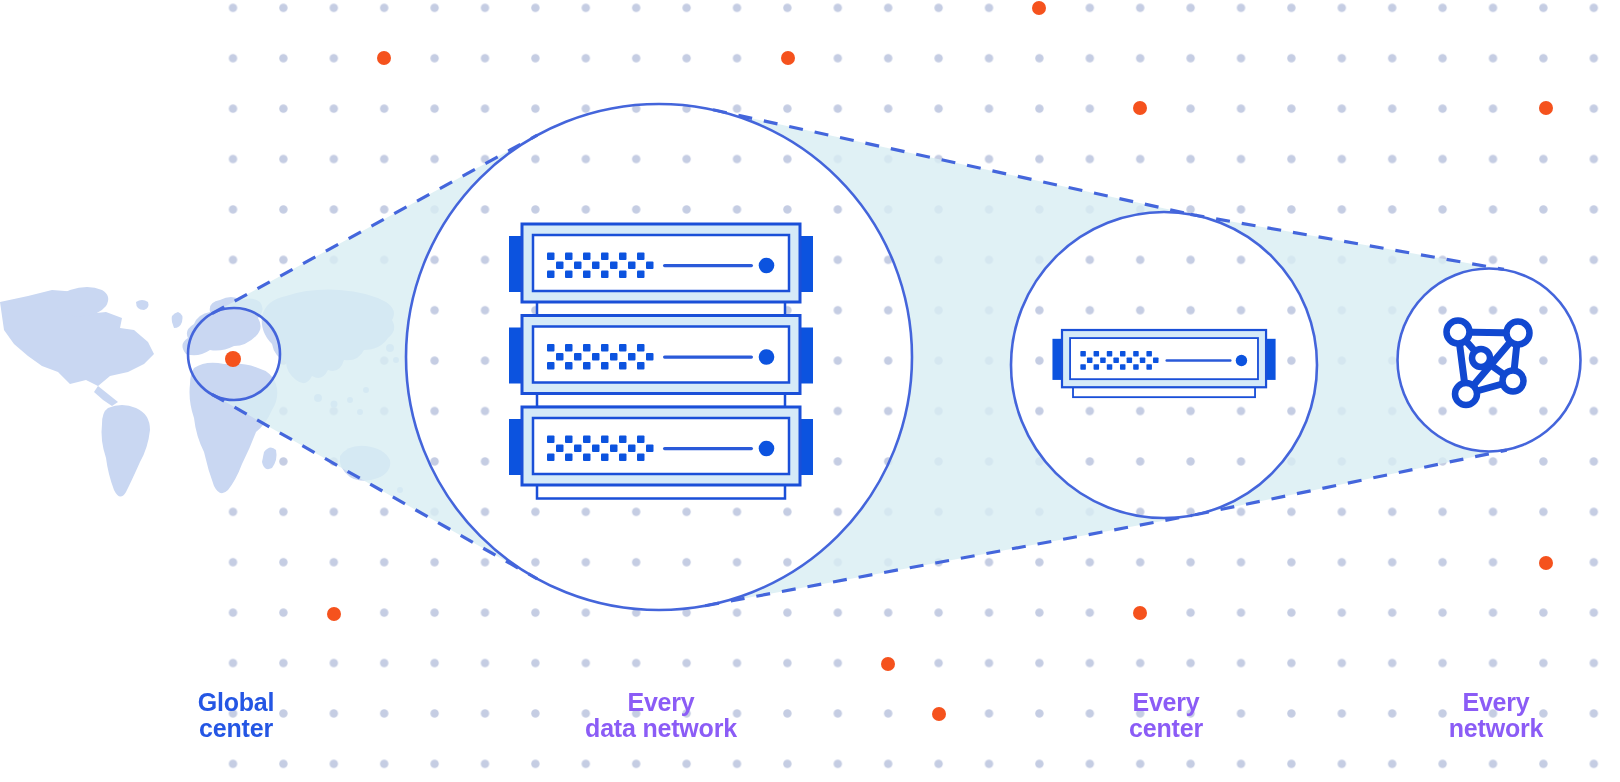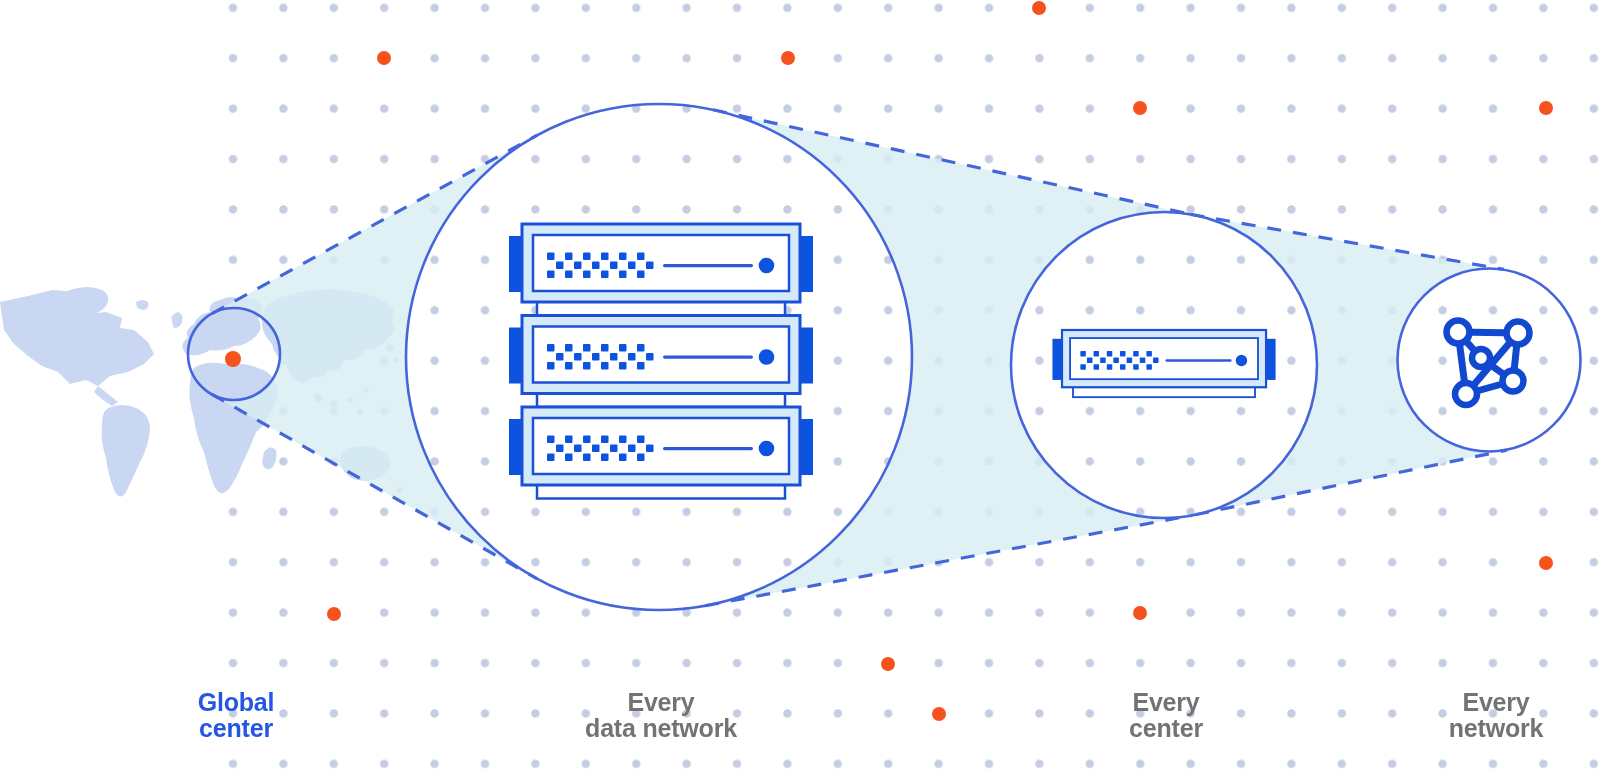--- a/index.html
+++ b/index.html
@@ -4,21 +4,21 @@
 <style>
   html,body { margin:0; padding:0; background:#fff; }
   .stage {
     position:relative; width:1620px; height:782px; background:#FFFFFF;
     overflow:hidden; font-family:"Liberation Sans", sans-serif;
   }
   .stage svg { position:absolute; left:0; top:0; z-index:1; }
   .label {
     position:absolute; z-index:2; transform:translateX(-50%);
     text-align:center; font-weight:700; font-size:25px; line-height:25.5px;
-    letter-spacing:-0.2px; color:#737373;
+    letter-spacing:-0.2px; color:#8b5cf6;
   }
   .label span { display:block; }
   .label.blue { color:#2456E4; }
 </style>
 </head>
 <body>
 
 <div class="stage">
 
   <svg id="diagram-svg" width="1620" height="782" viewBox="0 0 1620 782">

